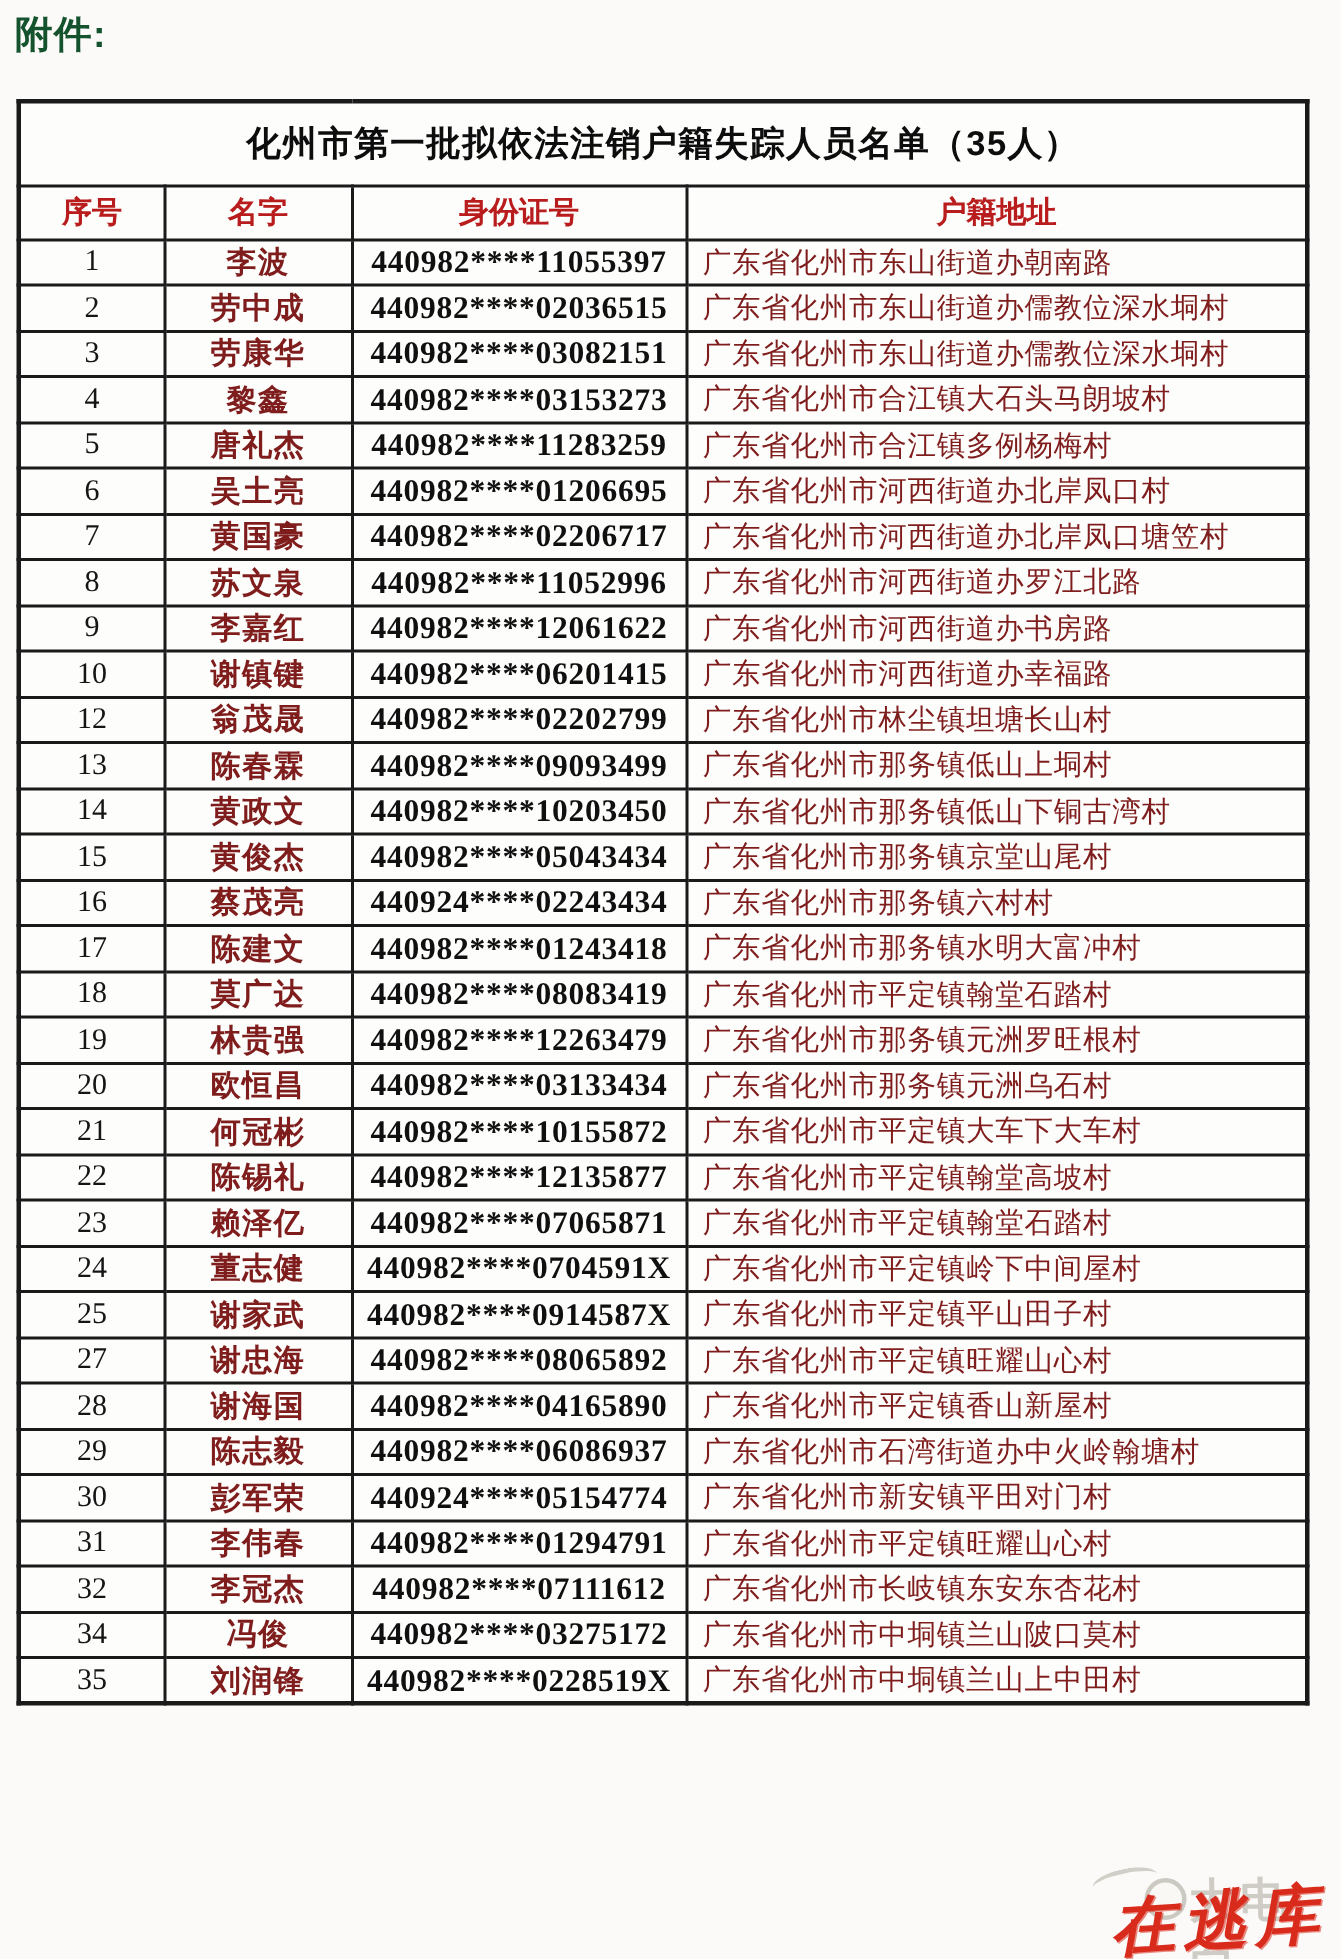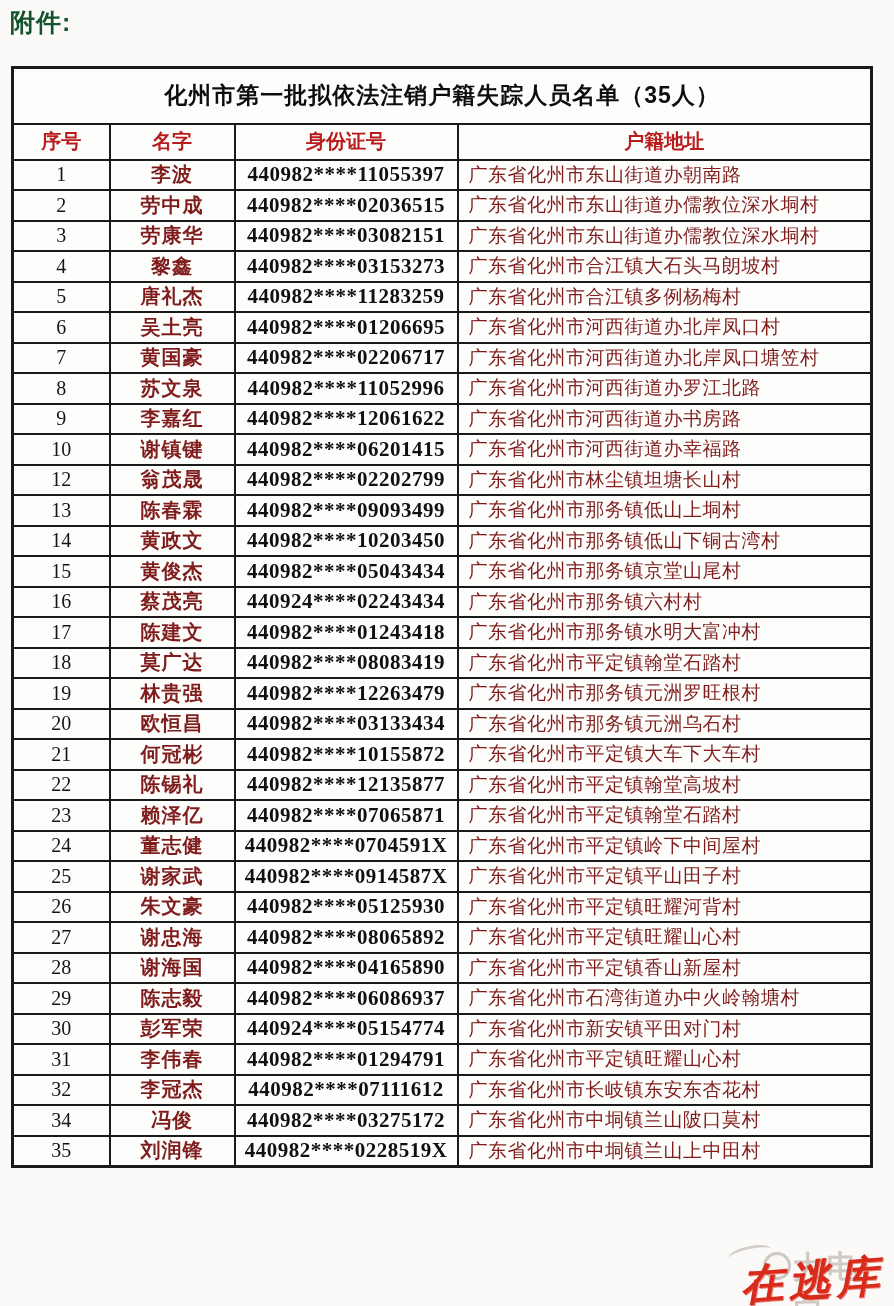--- a/index.html
+++ b/index.html
@@ -311,26 +311,20 @@
         <td class="c-addr">广东省化州市平定镇岭下中间屋村</td>
       </tr>
 
       <tr>
         <td class="c-num">25</td>
         <td class="c-name">谢家武</td>
         <td class="c-id">440982****0914587X</td>
         <td class="c-addr">广东省化州市平定镇平山田子村</td>
       </tr>
 
-      <tr>
-        <td class="c-num">26</td>
-        <td class="c-name">朱文豪</td>
-        <td class="c-id">440982****05125930</td>
-        <td class="c-addr">广东省化州市平定镇旺耀河背村</td>
-      </tr>
 
       <tr>
         <td class="c-num">27</td>
         <td class="c-name">谢忠海</td>
         <td class="c-id">440982****08065892</td>
         <td class="c-addr">广东省化州市平定镇旺耀山心村</td>
       </tr>
 
       <tr>
         <td class="c-num">28</td>

